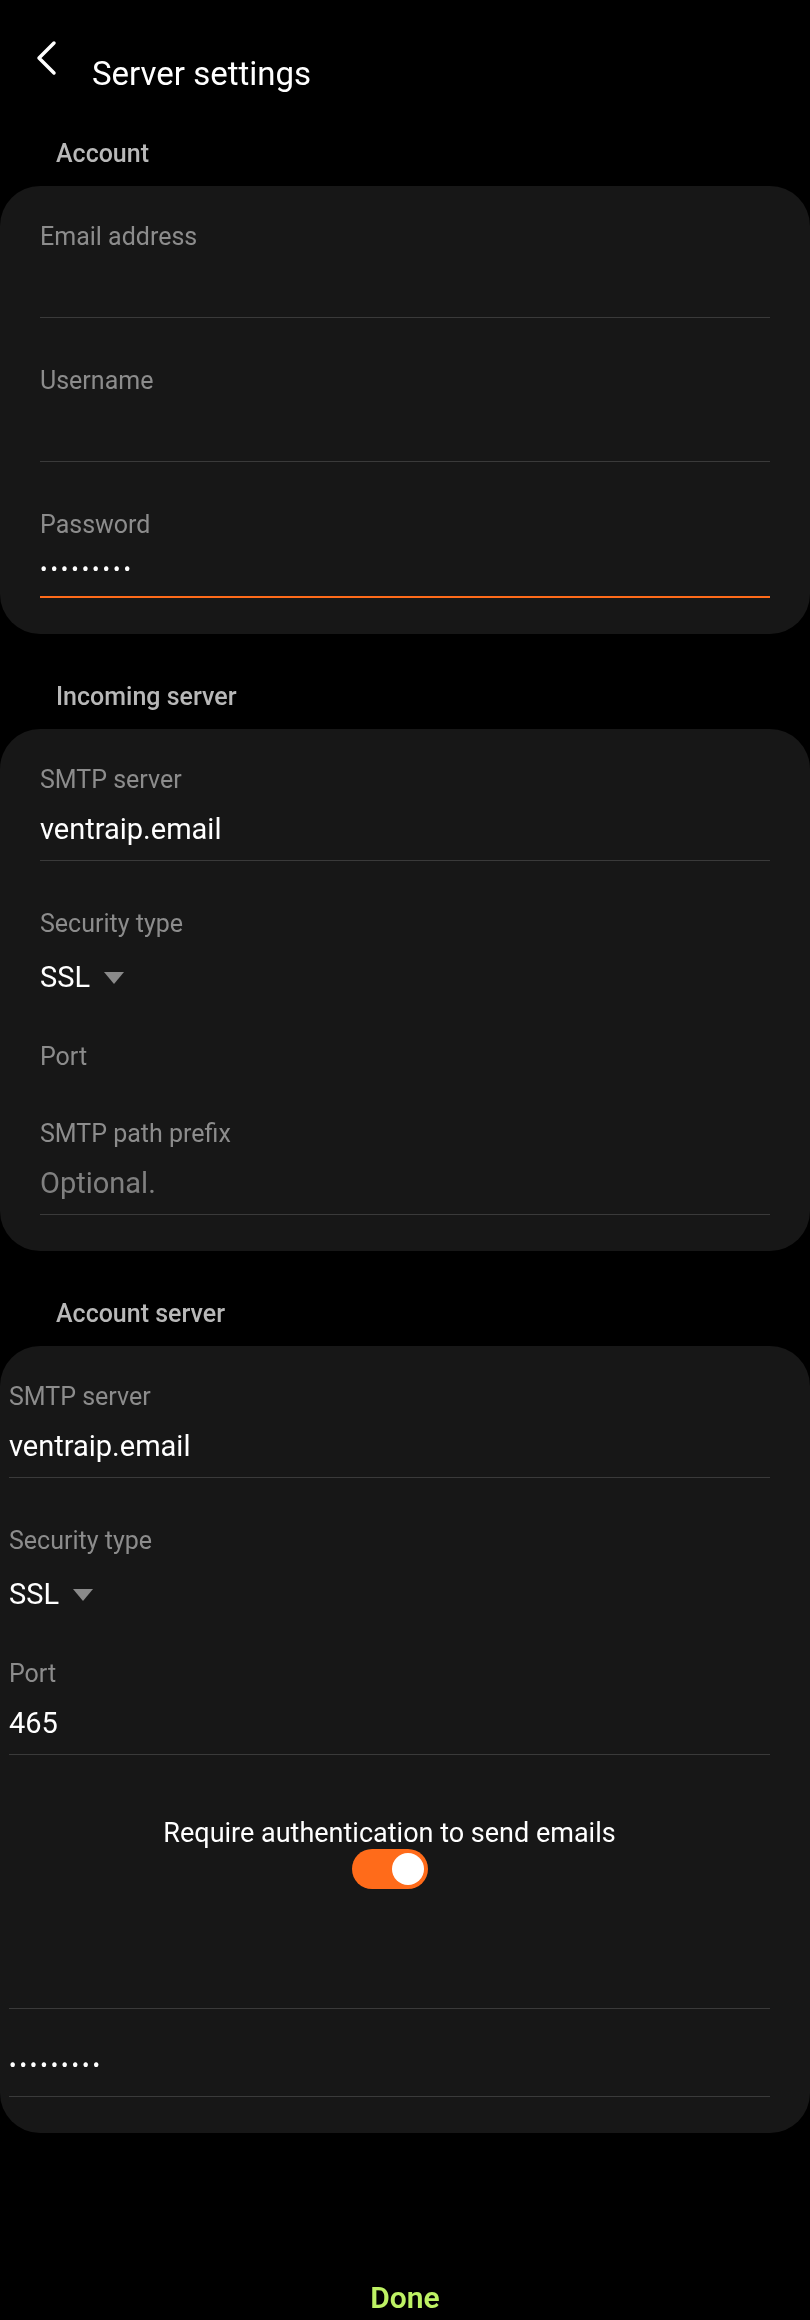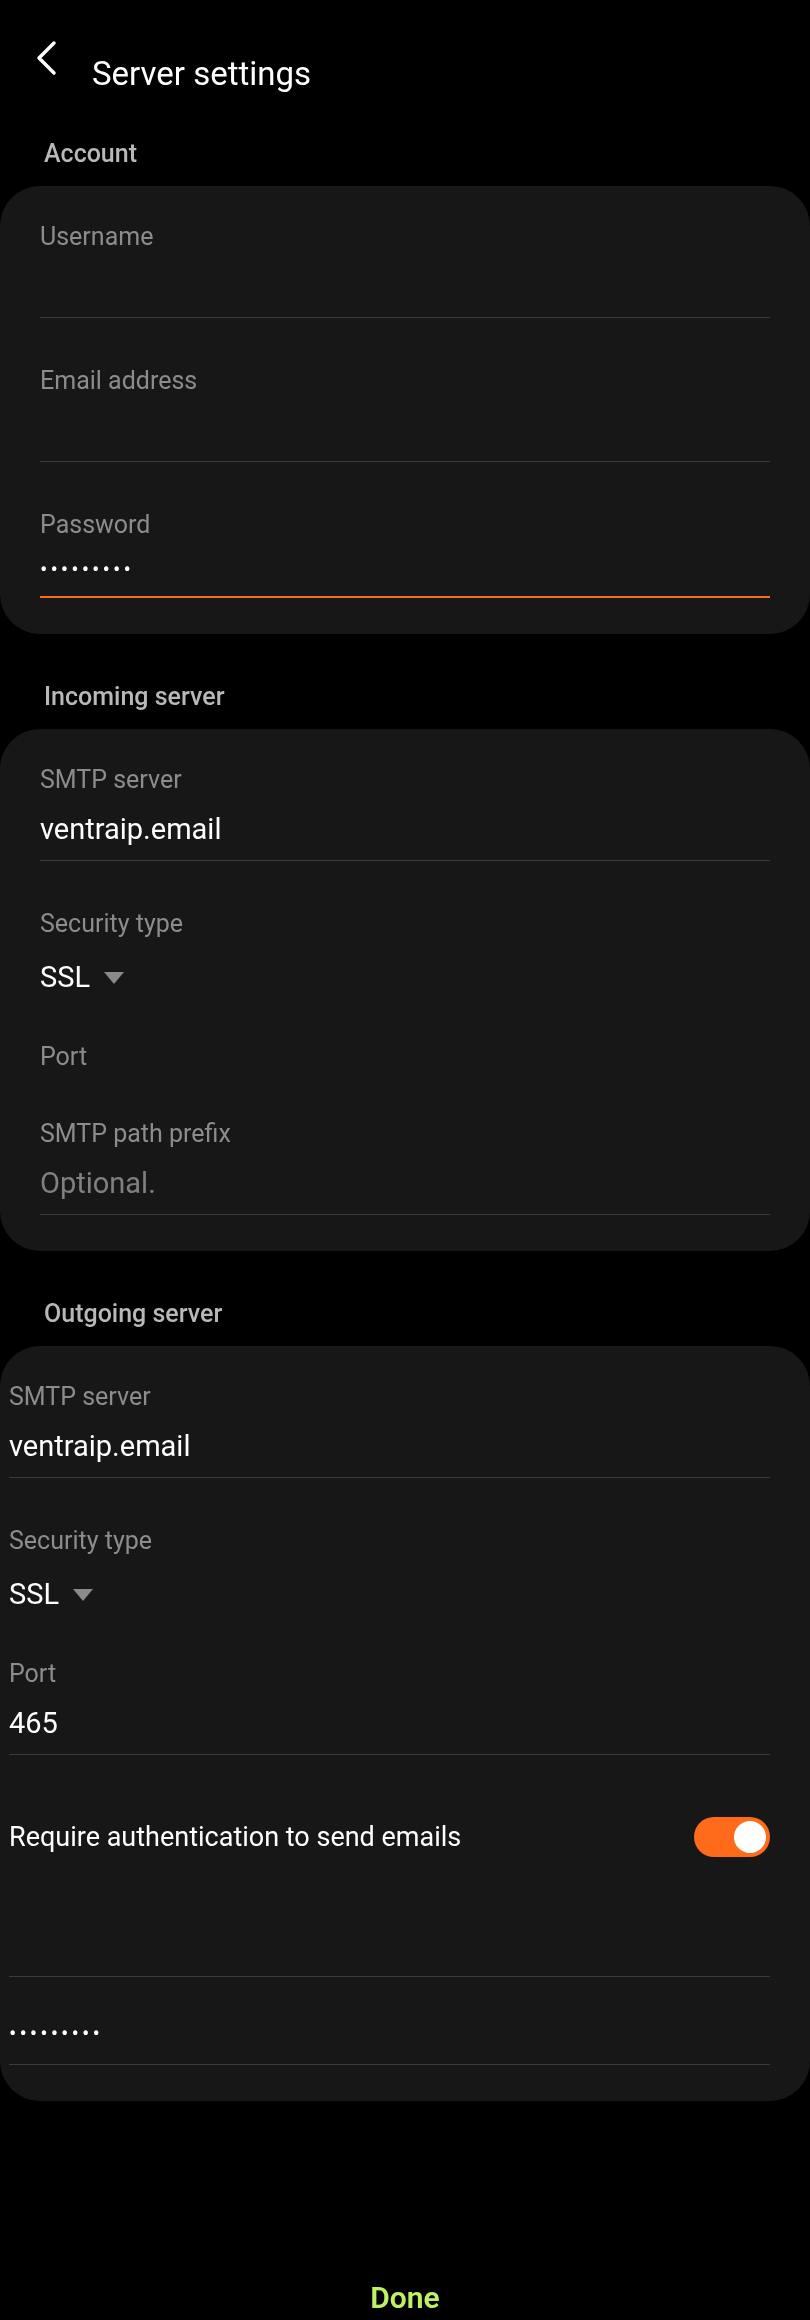--- a/index.html
+++ b/index.html
@@ -1,34 +1,34 @@
 <!DOCTYPE html>
 <html><head>
   <meta charset="utf-8">
   <style>
     * { margin: 0; padding: 0; box-sizing: border-box; }
     html, body { width: 810px; height: 2320px; background: #000; color: #fff; font-family: -apple-system, BlinkMacSystemFont, 'Segoe UI', Roboto, sans-serif; overflow: hidden; }
     .header { display: flex; align-items: center; padding: 22px 30px 30px 30px; gap: 30px; }
     .back-chevron { width: 32px; height: 32px; display: flex; align-items: center; justify-content: center; }
     .title { font-size: 33px; font-weight: 400; color: #fff; margin-top: 32px; }
-    .section-label { color: #b8b8b8; font-size: 25px; font-weight: 500; padding: 16px 40px 18px 44px; }
+    .section-label { color: #b8b8b8; font-size: 25px; font-weight: 500; padding: 16px 40px 18px 56px; }
     .card { background: #171717; border-radius: 40px; margin: 0 0 32px 0; padding: 36px 40px 36px 40px; }
     .card.last { margin-bottom: 0; padding-left: 9px; }
     .field { margin-bottom: 48px; }
     .field.last { margin-bottom: 0; }
     .field-label { color: #8c8c8c; font-size: 25px; font-weight: 400; margin-bottom: 12px; }
     .field-input { width: 100%; background: transparent; border: none; border-bottom: 1.5px solid #3a3a3a; color: #fff; font-size: 29px; font-family: inherit; padding: 6px 0 14px 0; outline: none; }
     .field-input.empty { min-height: 46px; }
     .field-input.placeholder-style::placeholder { color: #808080; }
     .field-input.active-underline { border-bottom: 2px solid #ff6b1a; }
     .field-password { letter-spacing: 3px; font-size: 22px; }
     .select-row { display: flex; align-items: center; gap: 14px; margin-top: 22px; }
     .select-value { color: #fff; font-size: 29px; }
     .dropdown-caret { width: 0; height: 0; border-left: 10px solid transparent; border-right: 10px solid transparent; border-top: 12px solid #8a8a8a; margin-top: 2px; }
-    .toggle-row { display: flex; align-items: center; justify-content: space-between; padding: 14px 0 32px 0; }
+    .toggle-row { display: flex; align-items: center; justify-content: space-between; padding: 14px 0 32px 0; flex-direction: column; }
     .toggle-label { color: #fff; font-size: 27px; font-weight: 400; }
     .toggle { width: 76px; height: 40px; border-radius: 20px; background: #ff6b1a; position: relative; }
     .toggle-knob { position: absolute; right: 4px; top: 4px; width: 32px; height: 32px; border-radius: 50%; background: #fff; }
     .spacer-line { border-bottom: 1.5px solid #3a3a3a; min-height: 88px; }
     .spacer-line.dots { display: flex; align-items: flex-end; padding-bottom: 18px; color: #fff; letter-spacing: 3px; font-size: 22px; }
     .done-bar { text-align: center; padding: 34px 0 30px 0; }
     .done-text { color: #bef264; font-size: 30px; font-weight: 600; }
     .content { height: 2246px; overflow: hidden; }
   </style>
 </head>
@@ -41,25 +41,25 @@
       <svg width="22" height="36" viewBox="0 0 22 36">
         <path d="M 19 3 L 4 18 L 19 33" stroke="#ffffff" stroke-width="3.5" fill="none" stroke-linecap="round" stroke-linejoin="round"></path>
       </svg>
     </div>
     <div class="title">Server settings</div>
   </div>
 
   <div class="section-label">Account</div>
   <div class="card">
     <div class="field">
-      <div class="field-label">Username</div>
+      <div class="field-label">Email address</div>
       <input class="field-input empty" type="text" value="" style="">
     </div>
     <div class="field">
-      <div class="field-label">Email address</div>
+      <div class="field-label">Username</div>
       <input class="field-input empty" type="text" value="" style="">
     </div>
     <div class="field last">
       <div class="field-label">Password</div>
       <div class="field-input field-password active-underline">•••••••••</div>
     </div>
   </div>
 
   <div class="section-label">Incoming server</div>
   <div class="card">
@@ -76,21 +76,21 @@
     </div>
     <div class="field">
       <div class="field-label">Port</div>
     </div>
     <div class="field last">
       <div class="field-label">SMTP path prefix</div>
       <input class="field-input placeholder-style" type="text" placeholder="Optional." style="">
     </div>
   </div>
 
-  <div class="section-label">Outgoing server</div>
+  <div class="section-label">Account server</div>
   <div class="card last">
     <div class="field">
       <div class="field-label">SMTP server</div>
       <input class="field-input" type="text" value="ventraip.email" style="">
     </div>
     <div class="field">
       <div class="field-label">Security type</div>
       <div class="select-row">
         <span class="select-value">SSL</span>
         <span class="dropdown-caret"></span>

